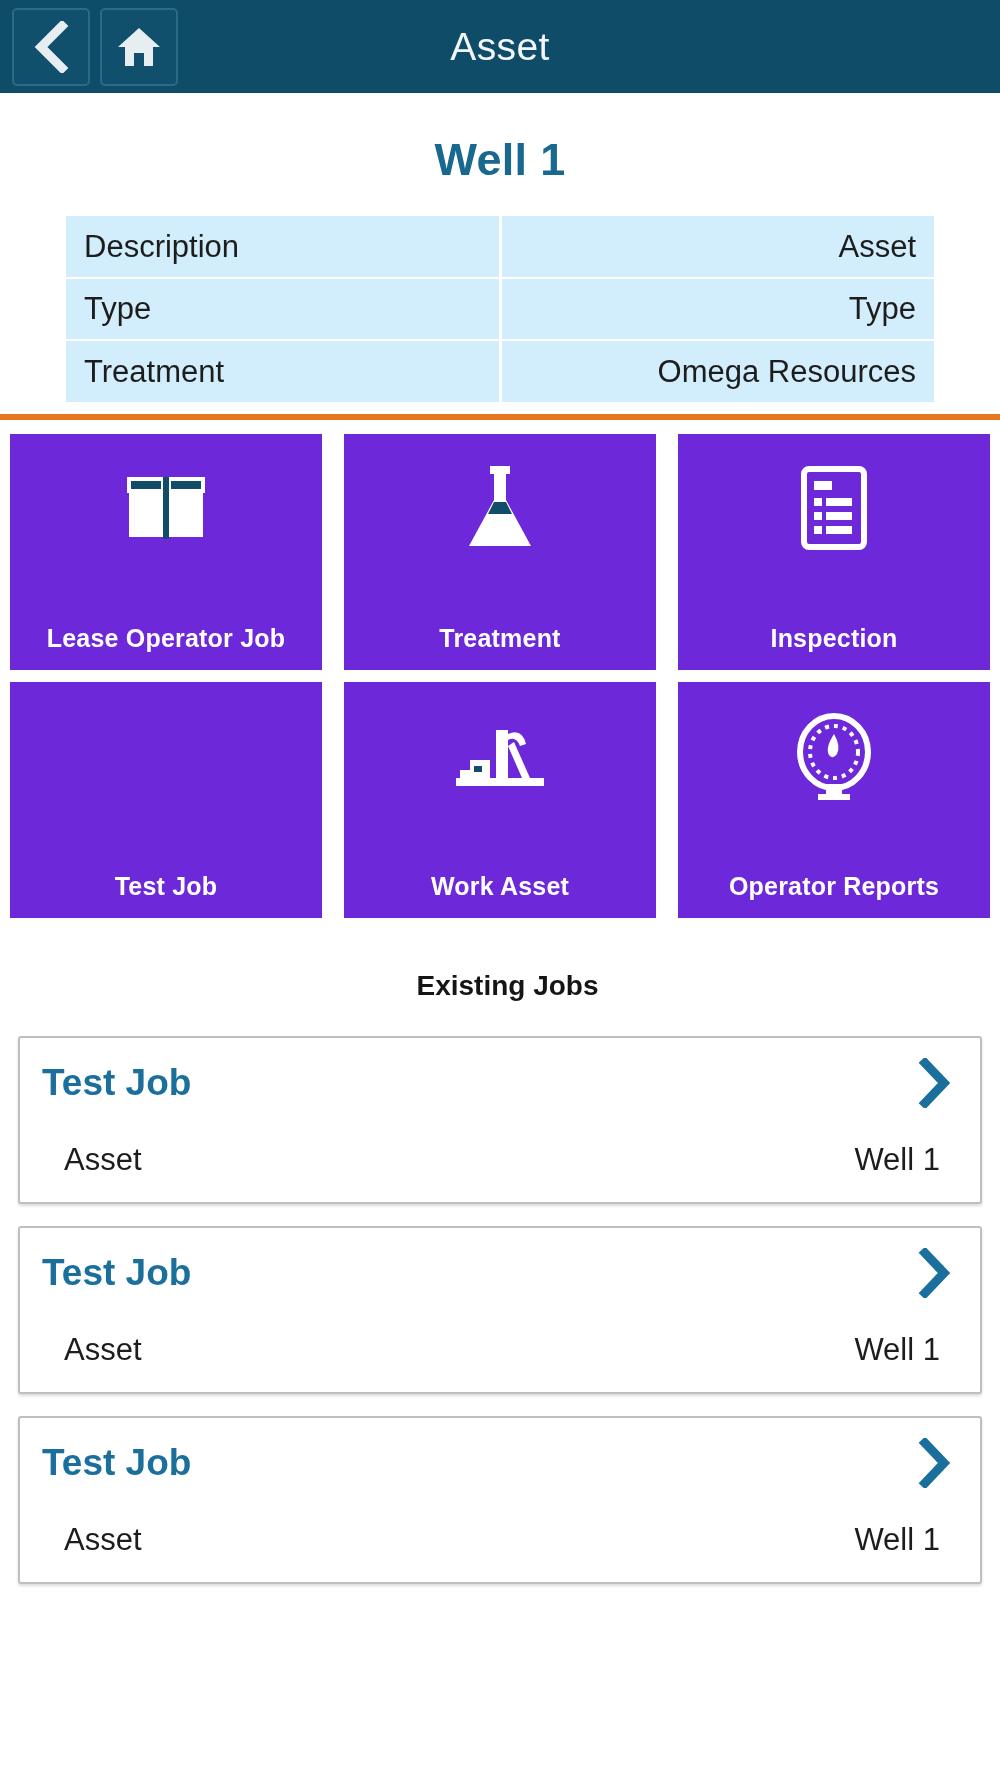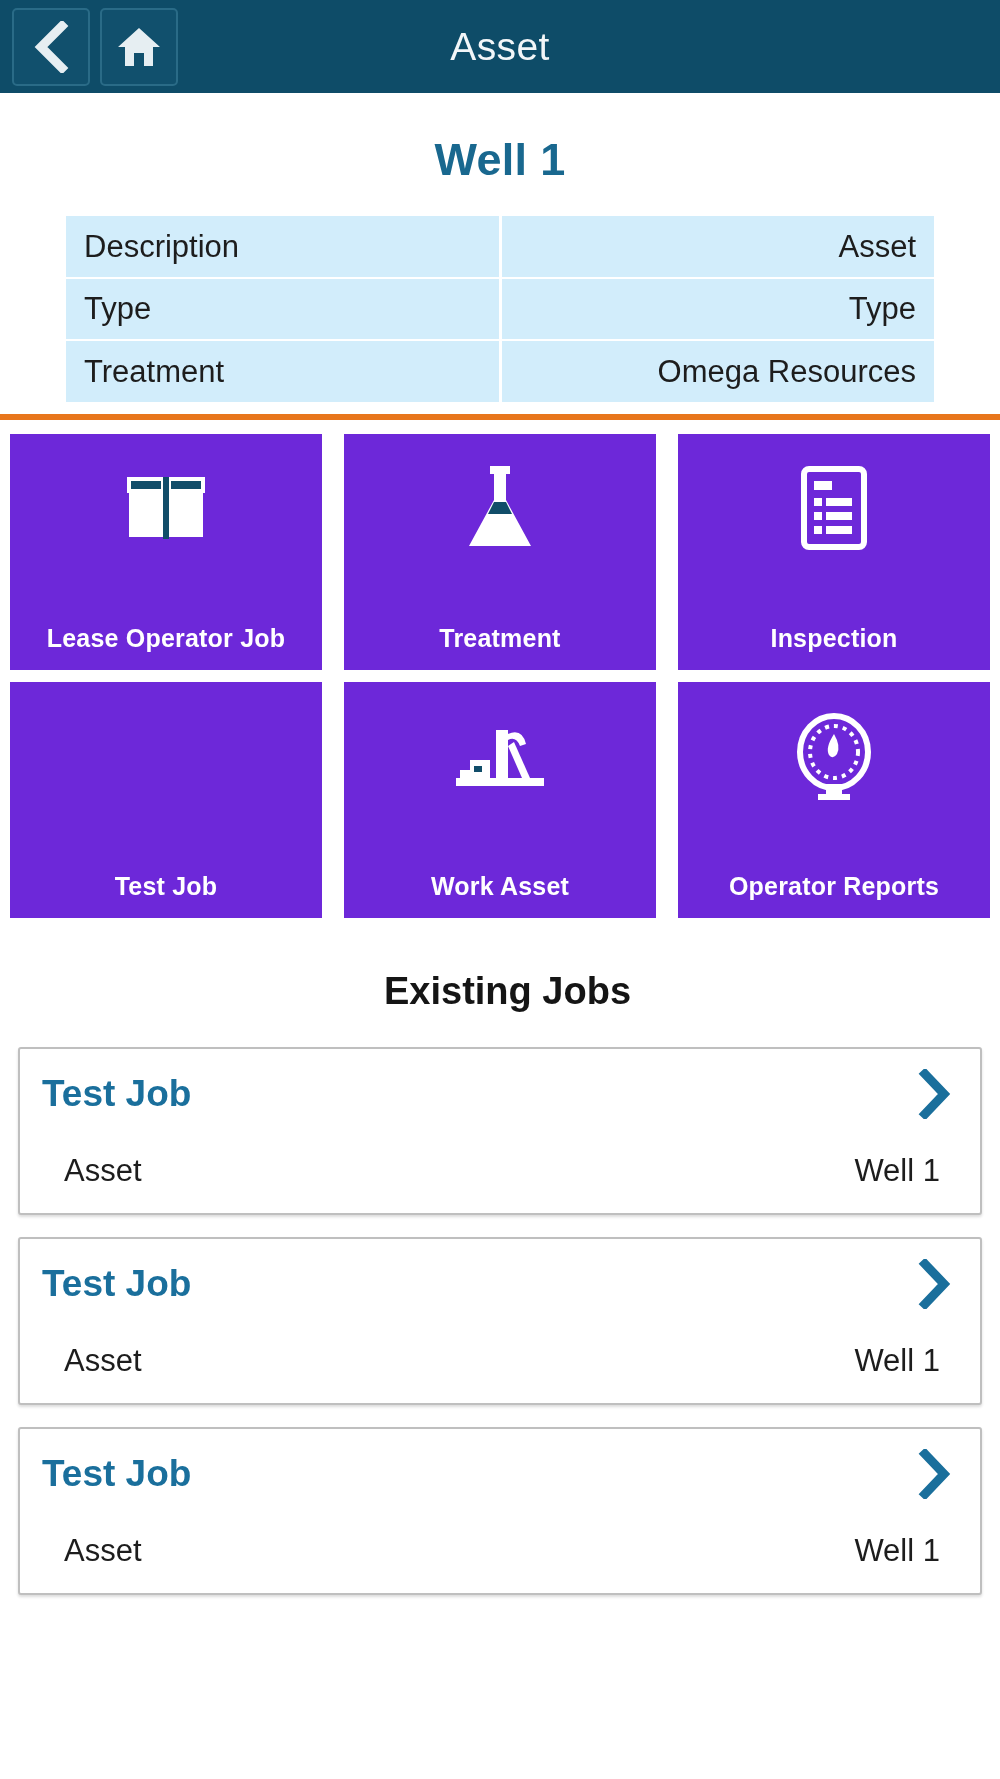--- a/index.html
+++ b/index.html
@@ -127,21 +127,21 @@
     font-size: 25px;
     font-weight: bold;
     text-align: center;
     letter-spacing: 0.2px;
     line-height: 1.1;
   }
 
   
   .section-title {
     text-align: center;
-    font-size: 38px;
+    font-size: 28px;
     font-weight: bold;
     color: #151515;
     padding: 52px 0 34px 15px;
   }
   .job-list { padding: 0 18px; }
   .job-card {
     background: #ffffff;
     border: 2px solid #bfbfbf;
     border-radius: 3px;
     box-shadow: 0 2px 3px rgba(0,0,0,0.14);

